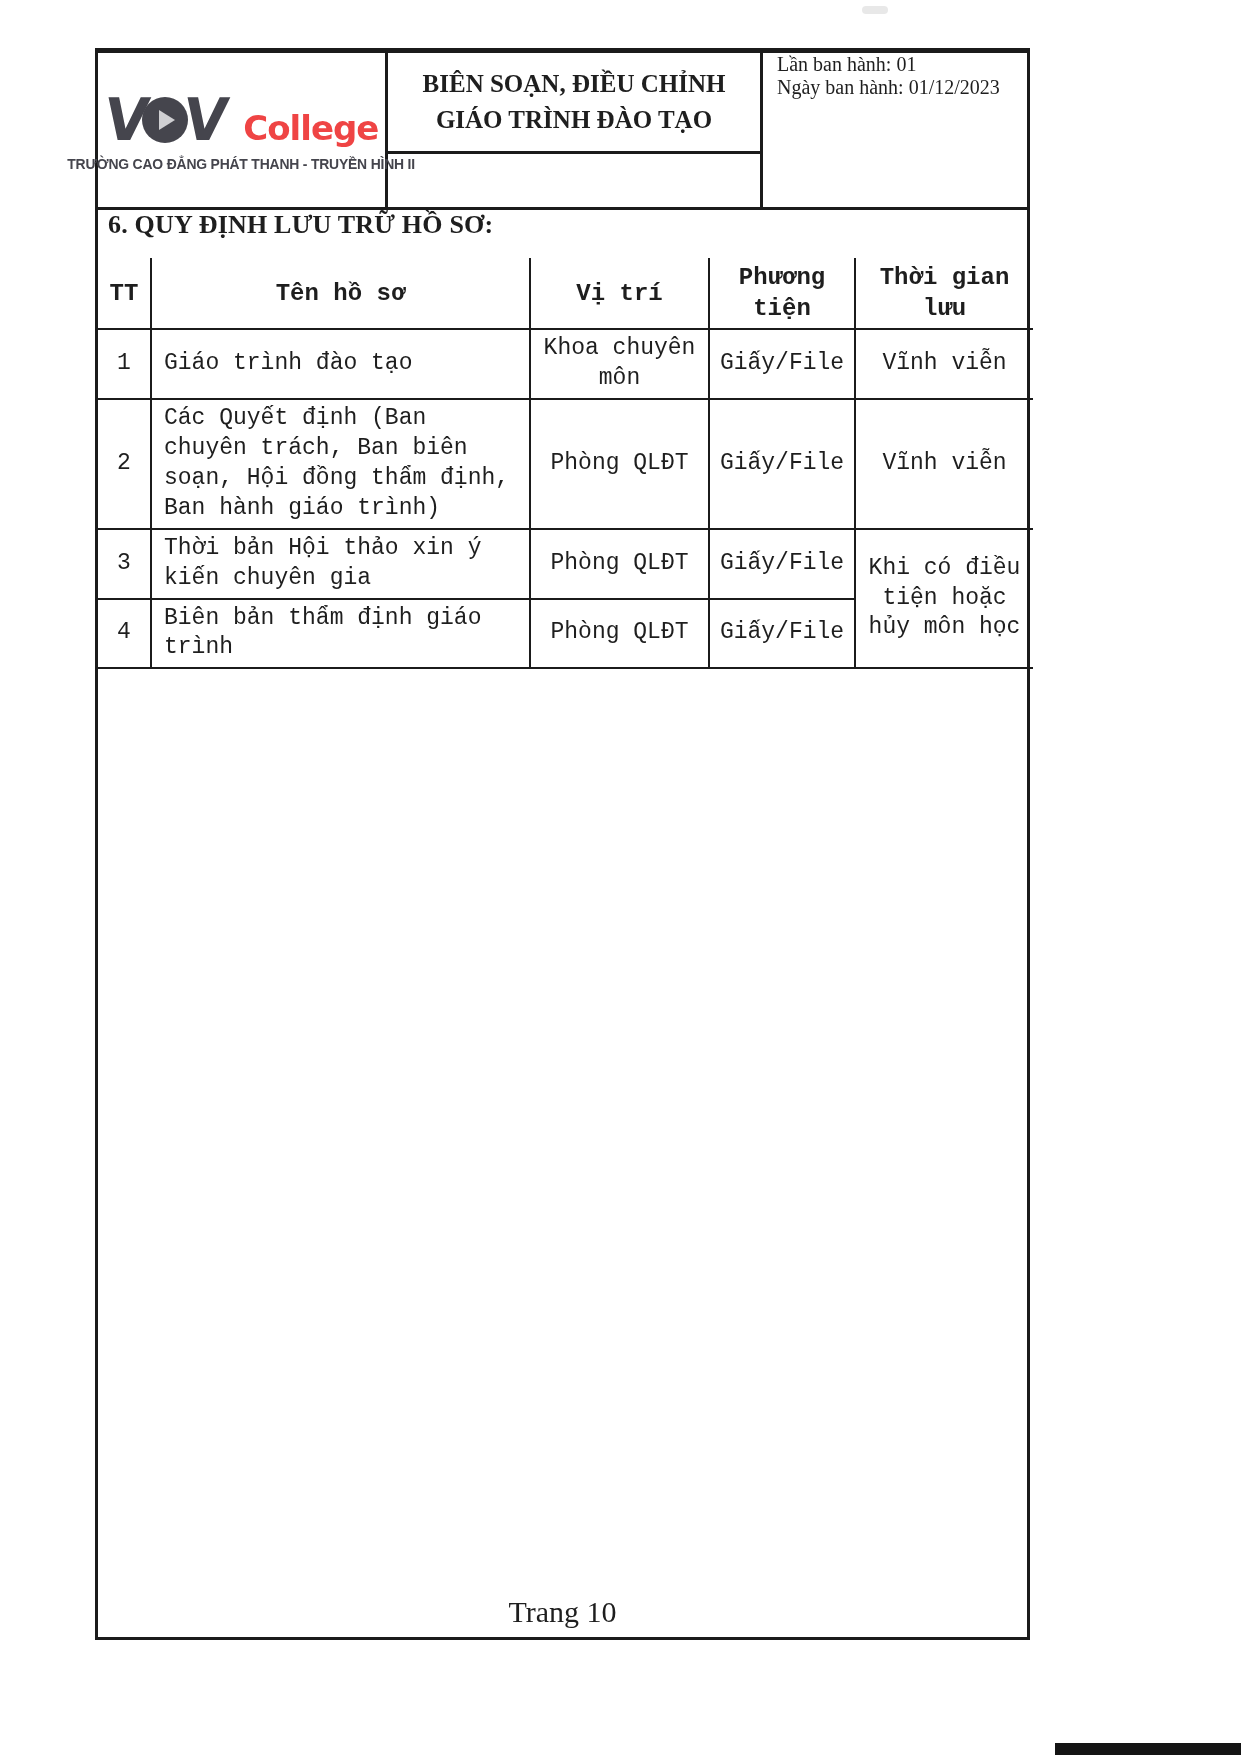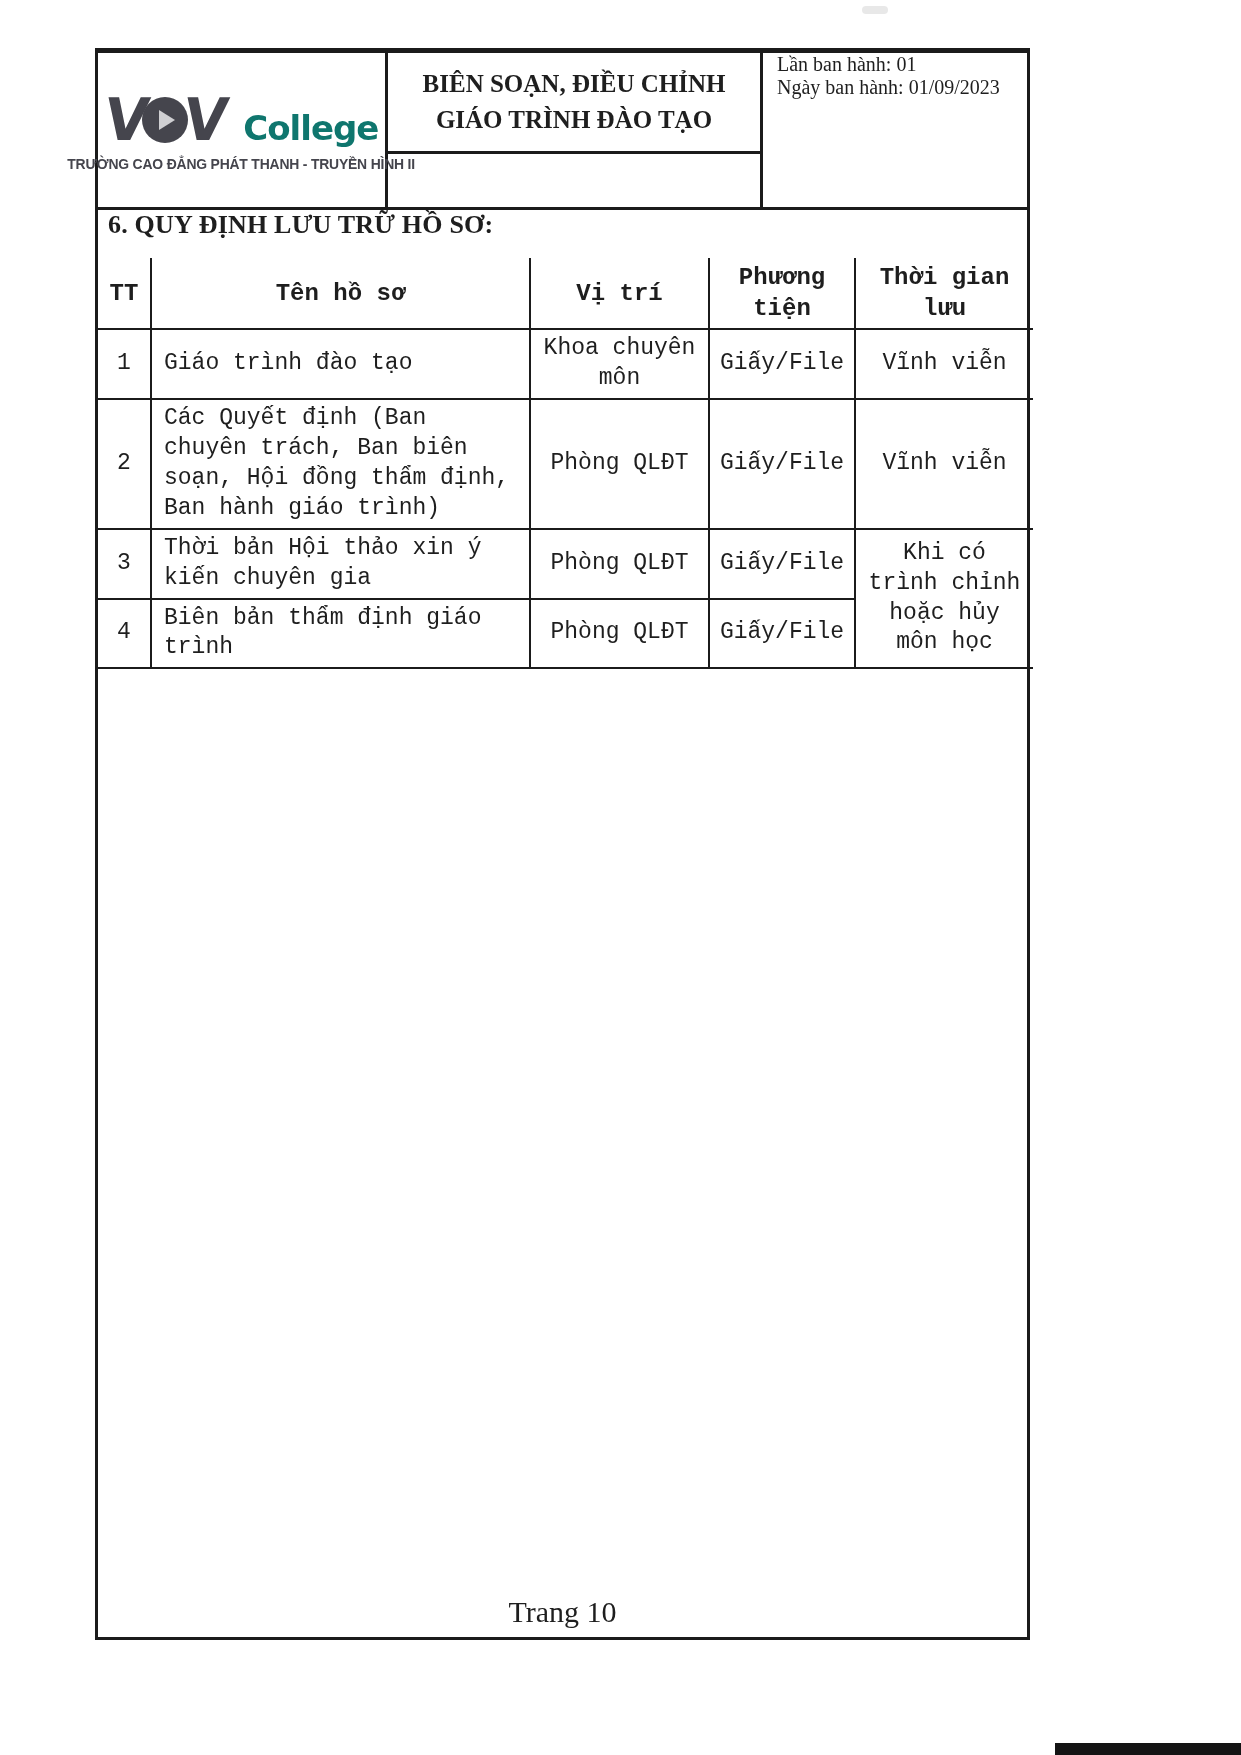--- a/index.html
+++ b/index.html
@@ -72,21 +72,21 @@
     height: 0;
     border-left: 16px solid #cfcfd2;
     border-top: 10px solid transparent;
     border-bottom: 10px solid transparent;
     margin-left: 5px;
   }
   .logo-college {
     font-family: "DejaVu Sans", sans-serif;
     font-weight: bold;
     font-size: 34px;
-    color: #0f766e;
+    color: #ef4444;
     margin-left: 20px;
     letter-spacing: -1px;
     align-self: flex-end;
     line-height: 1.15;
   }
   .logo-subtitle {
     font-family: "Liberation Sans", sans-serif;
     font-weight: bold;
     font-size: 14.5px;
     color: #45454d;
@@ -223,21 +223,21 @@
         <div class="logo-subtitle">TRƯỜNG CAO ĐẲNG PHÁT THANH - TRUYỀN HÌNH II</div>
       </div>
       <div class="title-cell">
         <div class="title-vi">
           <span>BIÊN SOẠN, ĐIỀU CHỈNH</span>
           <span>GIÁO TRÌNH ĐÀO TẠO</span>
         </div>
       </div>
       <div class="issue-cell">
         <span>Lần ban hành: 01</span>
-        <span>Ngày ban hành: 01/09/2023</span>
+        <span>Ngày ban hành: 01/12/2023</span>
       </div>
     </div>
 
     <div class="section-bar">
       <span class="section-title">6. QUY ĐỊNH LƯU TRỮ HỒ SƠ:</span>
     </div>
 
     <table class="records">
       <colgroup>
         <col class="col-tt">
@@ -266,21 +266,21 @@
         <td class="name-col">Các Quyết định (Ban chuyên trách, Ban biên soạn, Hội đồng thẩm định, Ban hành giáo trình)</td>
         <td>Phòng QLĐT</td>
         <td>Giấy/File</td>
         <td>Vĩnh viễn</td>
       </tr>
       <tr class="r3">
         <td>3</td>
         <td class="name-col">Thời bản Hội thảo xin ý kiến chuyên gia</td>
         <td>Phòng QLĐT</td>
         <td>Giấy/File</td>
-        <td rowspan="2">Khi có trình chỉnh hoặc hủy môn học</td>
+        <td rowspan="2">Khi có điều tiện hoặc hủy môn học</td>
       </tr>
       <tr class="r4">
         <td>4</td>
         <td class="name-col">Biên bản thẩm định giáo trình</td>
         <td>Phòng QLĐT</td>
         <td>Giấy/File</td>
       </tr>
     </tbody>
       </table>
 

